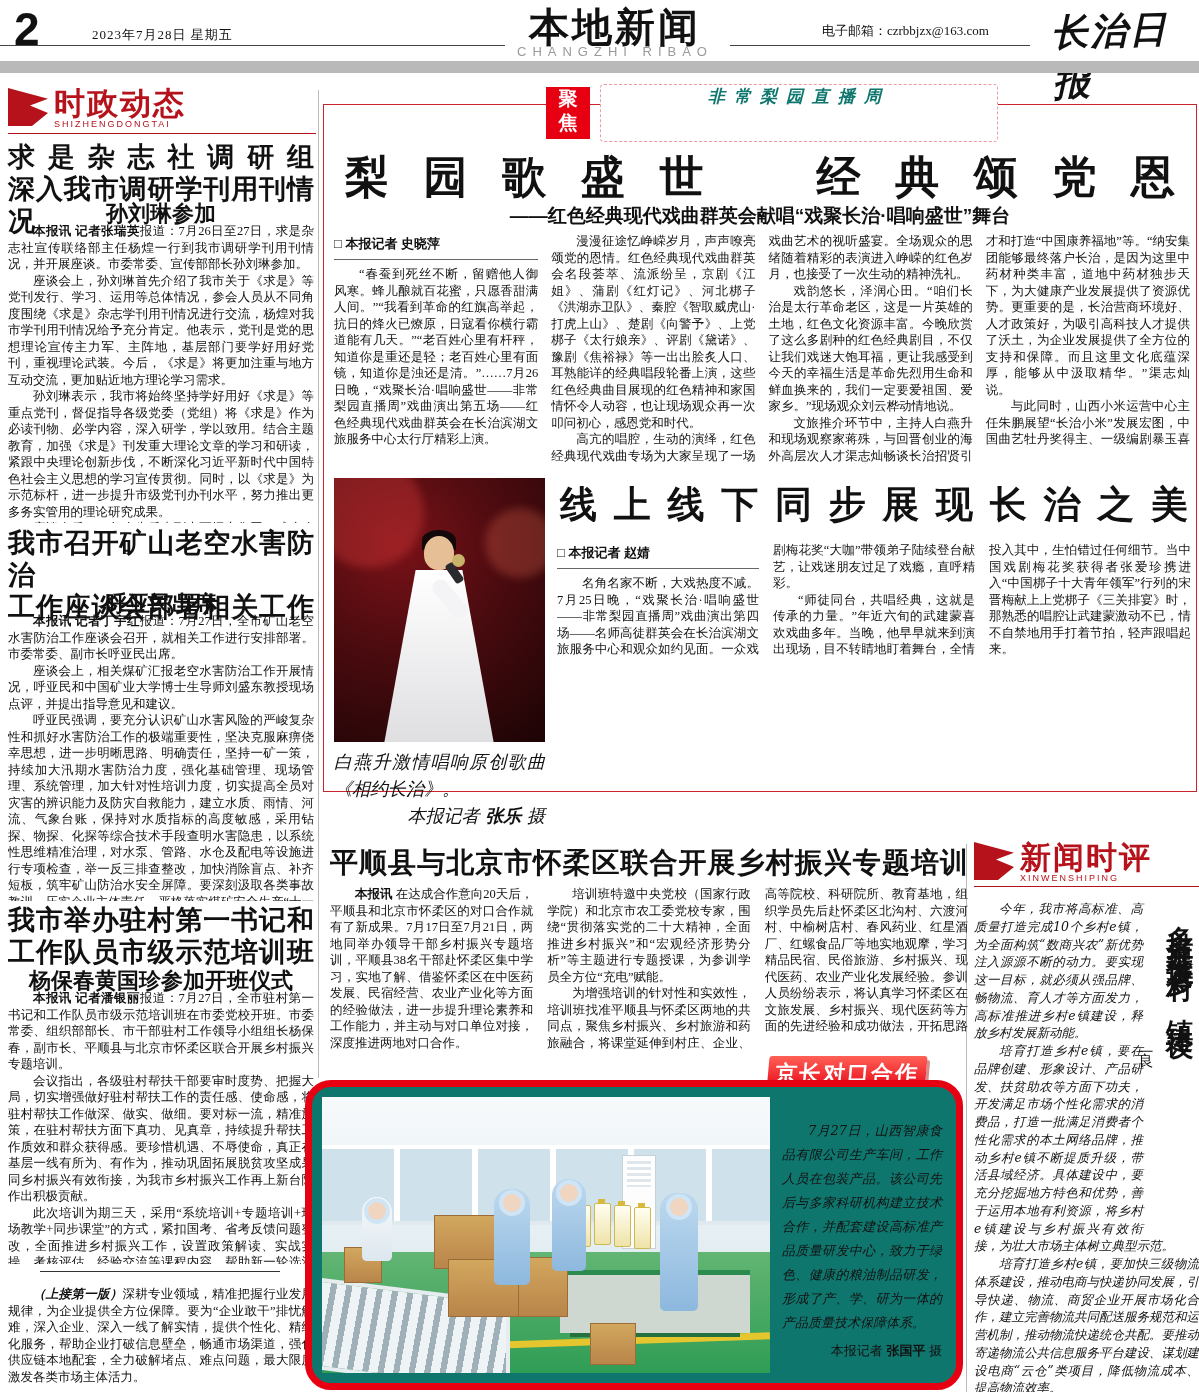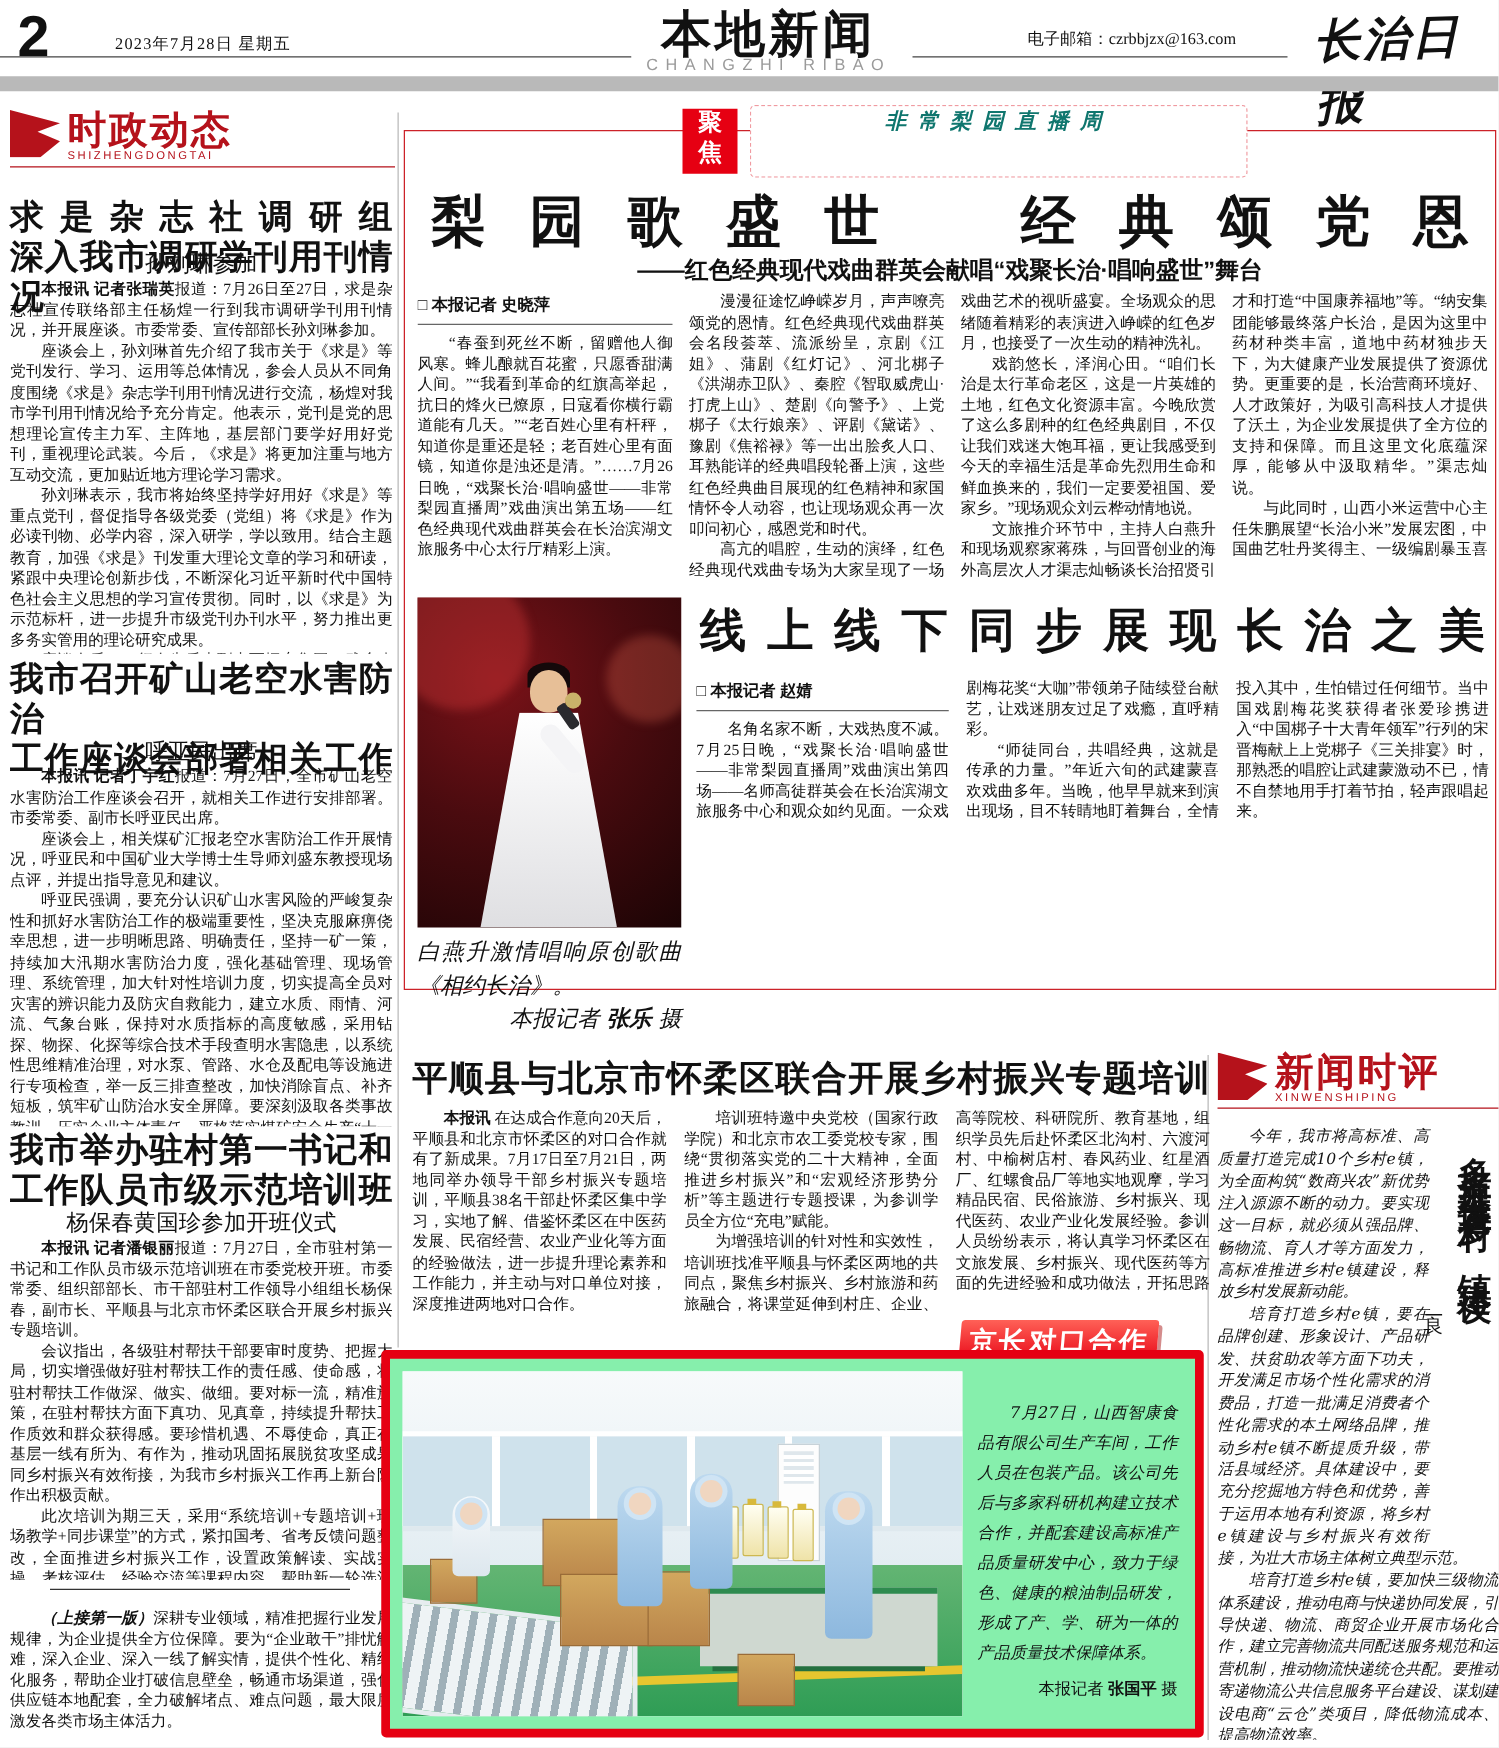--- a/index.html
+++ b/index.html
@@ -24,21 +24,21 @@
 
   
   .badge-flag{width:40px;height:38px;background:#b5121b;
     clip-path:polygon(0 0,100% 28%,55% 46%,100% 66%,60% 100%,0 100%);}
   .badge-title{font-size:31px;font-weight:bold;color:#b5121b;letter-spacing:2px;line-height:1;}
   .badge-sub{font-size:9px;color:#b5121b;letter-spacing:2px;}
   .badge-rule{height:1px;background:#b5121b;}
 
   
   .news-title{font-size:27px;font-weight:bold;line-height:1.18;}
-  .news-subtitle{font-size:18px;font-weight:normal;}
+  .news-subtitle{font-size:22px;font-weight:bold;}
   .news-body{font-size:12.5px;line-height:1.32;text-align:justify;overflow:hidden;}
   .news-body p{margin:0;text-indent:2em;}
   .news-body .lead{font-weight:bold;}
   .byline{display:block;font-family:"Liberation Sans","DejaVu Sans",sans-serif;
     font-size:13px;font-weight:bold;border-bottom:1px solid #666;
     padding:2px 0 7px 0;margin-bottom:6px;text-indent:0;}
   .cols3{column-count:3;column-gap:14px;}
   .cols4{column-count:4;column-gap:13px;}
 
   
@@ -67,21 +67,21 @@
   .p1-spot{position:absolute;border-radius:50%;filter:blur(4px);}
   .p1-head{position:absolute;width:30px;height:34px;border-radius:50% 50% 45% 45%;background:#e7bf97;}
   .p1-hair{position:absolute;width:34px;height:20px;border-radius:50% 50% 0 0;background:#14090a;}
   .p1-suit{position:absolute;background:linear-gradient(#ffffff,#dfdfe2);
     clip-path:polygon(32% 0,68% 0,92% 100%,8% 100%);}
   .p1-arm{position:absolute;background:#f4f4f6;border-radius:8px;transform:rotate(-40deg);}
   .p1-mic{position:absolute;width:9px;height:22px;background:#2a2a2e;border-radius:3px;transform:rotate(-35deg);}
   .p1-michead{position:absolute;width:13px;height:13px;border-radius:50%;background:#c9b26a;}
 
   
-  .photoframe{border:7px solid #e60012;border-radius:4px;background:#86efac;}
+  .photoframe{border:7px solid #e60012;border-radius:26px;background:#0f766e;}
   .photo2{position:absolute;overflow:hidden;background:#f2f7f8;}
   .f-wall{position:absolute;left:0;top:0;right:0;height:56%;background:linear-gradient(#f7fafb,#e3edf2);}
   .f-win{position:absolute;background:repeating-linear-gradient(90deg,#cfe2ec 0 72px,#ffffff 72px 78px);
     border-top:4px solid #fff;border-bottom:4px solid #dfe9ee;}
   .f-floor{position:absolute;left:0;right:0;bottom:0;height:44%;background:linear-gradient(#63b573,#2f9d55);}
   .f-yline{position:absolute;height:7px;background:#e6c62f;}
   .f-conv{position:absolute;background:repeating-linear-gradient(100deg,#9fb0b8 0 6px,#eef3f5 6px 15px);
     border:4px solid #e6ecef;transform:skewY(7deg);}
   .f-box{position:absolute;background:linear-gradient(#d2a75e,#b9854a);border:1px solid #9a6c38;}
   .f-table{position:absolute;background:#cfd8d0;border-top:5px solid #2e8b4f;box-shadow:0 14px 0 -10px #24703f;}
@@ -126,21 +126,21 @@
     <div style="display:flex;align-items:flex-start;gap:6px;">
       <div class="badge-flag"></div>
       <div>
         <div class="sans badge-title">时政动态</div>
         <div class="sans badge-sub">SHIZHENGDONGTAI</div>
       </div>
     </div>
     <div class="badge-rule" style="margin-top:4px;"></div>
   </div>
 
-  <div class="abs sans news-title stretch" style="left:8px;top:142px;width:306px;margin-top:16px;">
+  <div class="abs sans news-title stretch" style="left:8px;top:142px;width:306px;">
     <div>求是杂志社调研组</div>
     <div>深入我市调研学刊用刊情况</div>
   </div>
   <div class="abs sans news-subtitle center" style="left:8px;top:199px;width:306px;">孙刘琳参加</div>
   <div class="abs news-body" style="left:8px;top:223px;width:306px;height:300px;">
     <p><b class="lead">本报讯 记者张瑞英</b><span>报道：7月26日至27日，求是杂志社宣传联络部主任杨煌一行到我市调研学刊用刊情况，并开展座谈。市委常委、宣传部部长孙刘琳参加。</span></p>
     <p>座谈会上，孙刘琳首先介绍了我市关于《求是》等党刊发行、学习、运用等总体情况，参会人员从不同角度围绕《求是》杂志学刊用刊情况进行交流，杨煌对我市学刊用刊情况给予充分肯定。他表示，党刊是党的思想理论宣传主力军、主阵地，基层部门要学好用好党刊，重视理论武装。今后，《求是》将更加注重与地方互动交流，更加贴近地方理论学习需求。</p>
     <p>孙刘琳表示，我市将始终坚持学好用好《求是》等重点党刊，督促指导各级党委（党组）将《求是》作为必读刊物、必学内容，深入研学，学以致用。结合主题教育，加强《求是》刊发重大理论文章的学习和研读，紧跟中央理论创新步伐，不断深化习近平新时代中国特色社会主义思想的学习宣传贯彻。同时，以《求是》为示范标杆，进一步提升市级党刊办刊水平，努力推出更多务实管用的理论研究成果。</p>
     <p>座谈会后，一行人先后来到山西振东集团，武乡八路军总部砖壁旧址、八路军总部王家峪旧址、八路军太行纪念馆展开实地调研。</p>
   </div>

